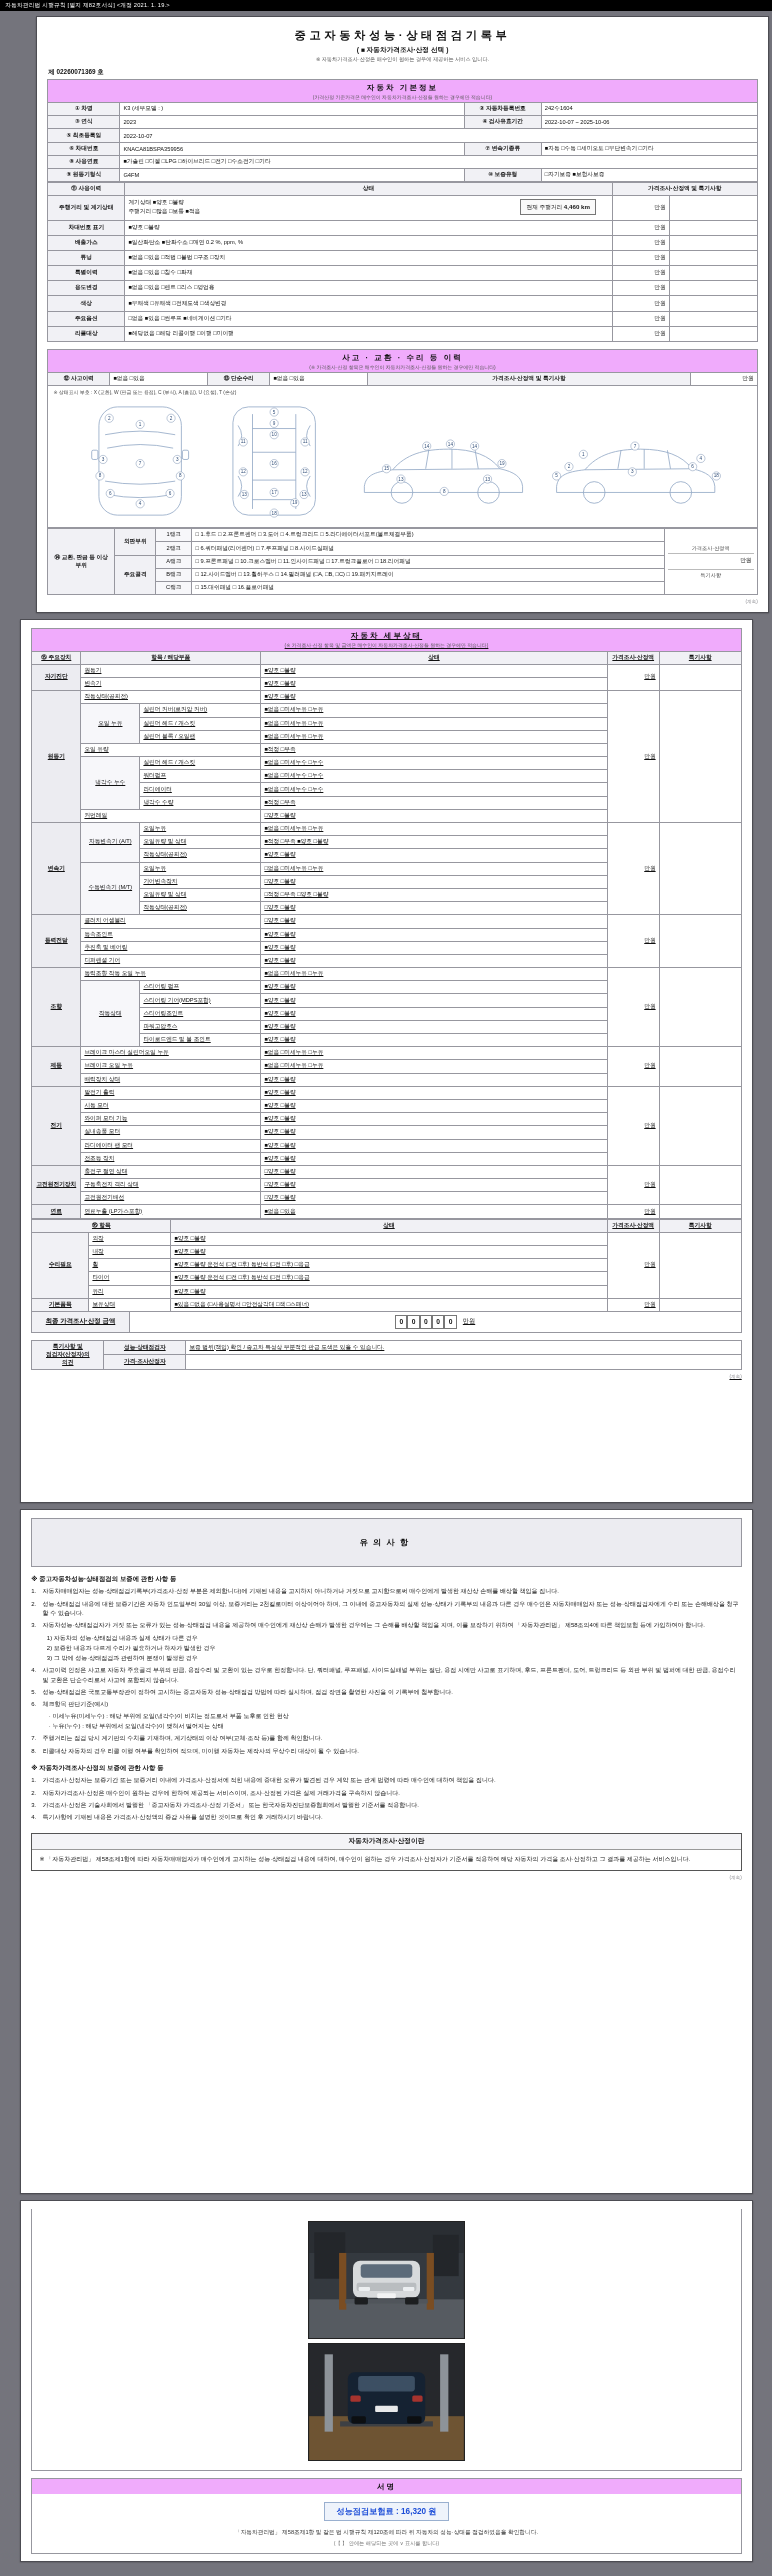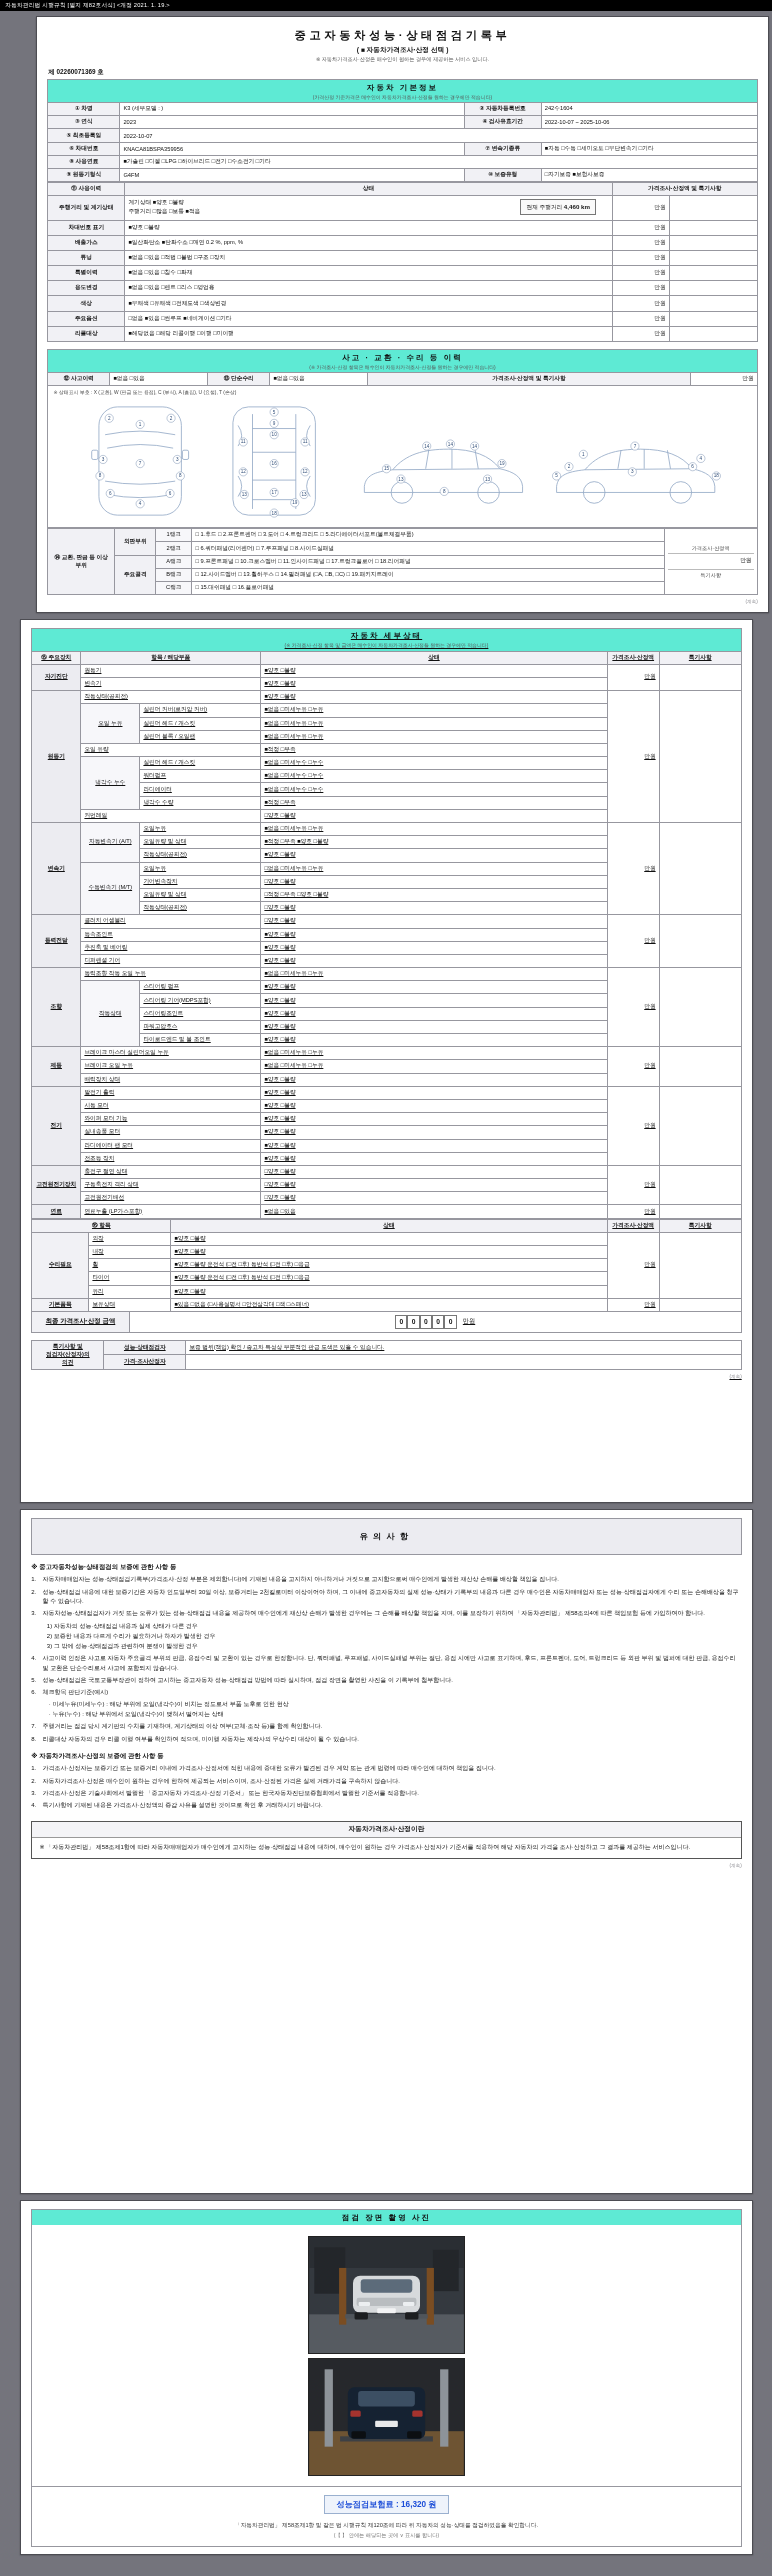--- a/index.html
+++ b/index.html
@@ -16,21 +16,21 @@
   #page1{min-height:564px;margin-left:36px;}
   #page2{min-height:884px;text-decoration:underline;}
   #page3{min-height:685px;}
   #page4{min-height:330px;}
 
   .doc-title{text-align:center;font-size:11.3px;font-weight:bold;letter-spacing:3.6px;margin-top:3.1px;}
   .doc-sub{text-align:center;font-size:6.7px;font-weight:bold;margin-top:2.1px;}
   .doc-note{text-align:center;font-size:5.2px;color:#555;margin-top:1.5px;}
   .doc-no{font-size:6.4px;font-weight:bold;margin:5.2px 0 2.1px 1px;}
 
-  .sec-head{border:0.5px solid #97979f;border-bottom:none;background:#5eead4;text-align:center;padding:2.6px 0 2.1px 0;}
+  .sec-head{border:0.5px solid #97979f;border-bottom:none;background:#f0abfc;text-align:center;padding:2.6px 0 2.1px 0;}
   .sec-head .t{font-size:7.5px;font-weight:bold;letter-spacing:2.1px;}
   .sec-head .n{font-size:4.9px;color:#555;margin-top:1px;}
 
   table.tbl{width:100%;border-collapse:collapse;table-layout:fixed;}
   .tbl th,.tbl td{border:0.5px solid #97979f;font-size:5.7px;padding:2.1px 3.1px;vertical-align:middle;word-break:break-all;}
   .tbl th.lbl{background:#f1f1f5;font-weight:600;text-align:center;}
   .tbl th.hd{background:#f1f1f5;font-weight:600;text-align:center;}
   .tbl td.status{text-align:left;}
   .tbl td.money{text-align:right;color:#222;background:#fff;}
   .tbl td.notecell{background:#fff;}
@@ -58,21 +58,21 @@
   .final-bar .fc{flex:1;display:flex;align-items:center;justify-content:center;gap:2.1px;padding:2.6px 0;}
   .digit{display:inline-block;width:10.3px;height:12.4px;line-height:12.4px;border:0.5px solid #777;text-align:center;
     font-weight:bold;font-size:6.7px;background:#fff;}
   .fp-unit{font-size:6.2px;margin-left:4.1px;}
 
   .op-note{white-space:pre-line;}
 
   .pagefoot{text-align:right;font-size:4.6px;color:#8a8a90;margin-top:4.1px;}
 
   .notice-title{text-align:center;font-weight:bold;font-size:8.2px;letter-spacing:5.2px;border:0.5px solid #97979f;
-    background:#ececf1;padding:12px 0;margin-bottom:7.2px;}
+    background:#ececf1;padding:18px 0;margin-bottom:7.2px;}
   .nt-h2{font-weight:bold;font-size:6.4px;margin:8.2px 0 3.1px 0;}
   .nt-p{display:flex;font-size:6px;line-height:1.6;margin:2.6px 0;}
   .nt-p .num{width:11.3px;flex:none;}
   .nt-p .tx{flex:1;}
   .nt-s1{margin:1px 0 1px 15.5px;font-size:6px;line-height:1.55;}
   .nt-s2{margin:1px 0 1px 17.5px;font-size:6px;line-height:1.55;}
   .nt-box{border:0.8px solid #555;margin-top:10.3px;}
   .nt-box .bt{text-align:center;font-weight:bold;font-size:6.7px;border-bottom:0.5px solid #999;background:#f4f4f7;padding:3.1px;}
   .nt-box .bx{padding:5.2px 7.2px;font-size:6px;line-height:1.65;}
 
@@ -796,23 +796,20 @@
       </div>
     </div>
   <div class="nt-box">
     <div class="bt">자동차가격조사·산정이란</div>
     <div class="bx">※ 「자동차관리법」 제58조제1항에 따라 자동차매매업자가 매수인에게 고지하는 성능·상태점검 내용에 대하여, 매수인이 원하는 경우 가격조사·산정자가 기준서를 적용하여 해당 자동차의 가격을 조사·산정하고 그 결과를 제공하는 서비스입니다.</div>
   </div>
   <div class="pagefoot">(계속)</div>
 </div>
 
 <div class="page" id="page4">
-  <div class="sec-head">
-    <div class="t">점검 장면 촬영 사진</div>
-  </div>
   <div class="photos-wrap">
     <svg class="photo" viewBox="0 0 300 225">
       <rect width="300" height="225" fill="#34393f"></rect>
       <rect width="300" height="60" fill="#2a2e33"></rect>
       <rect y="150" width="300" height="75" fill="#565b61"></rect>
       <rect x="10" y="20" width="60" height="90" fill="#23262a"></rect>
       <rect x="240" y="25" width="50" height="80" fill="#23262a"></rect>
       <rect x="58" y="60" width="14" height="110" fill="#7a4d22"></rect>
       <rect x="228" y="60" width="14" height="110" fill="#7a4d22"></rect>
       <rect x="70" y="150" width="160" height="8" fill="#50555b"></rect>
@@ -834,20 +831,23 @@
       <rect x="75" y="55" width="150" height="100" rx="12" fill="#152232"></rect>
       <rect x="95" y="62" width="110" height="30" rx="6" fill="#3c4f63"></rect>
       <rect x="80" y="100" width="20" height="12" rx="3" fill="#a5332e"></rect>
       <rect x="200" y="100" width="20" height="12" rx="3" fill="#a5332e"></rect>
       <rect x="128" y="120" width="44" height="12" rx="2" fill="#e8e9ea"></rect>
       <rect x="82" y="140" width="28" height="14" rx="3" fill="#0c0f12"></rect>
       <rect x="190" y="140" width="28" height="14" rx="3" fill="#0c0f12"></rect>
     </svg>
   </div>
 
+  <div class="sec-head mt">
+    <div class="t">서명</div>
+  </div>
   <div class="sign-box">
     <div class="ins-line">
       <span>성능점검보험료 :</span>
       <span>16,320 원</span>
     </div>
     <div class="sign-l1">「자동차관리법」 제58조제1항 및 같은 법 시행규칙 제120조에 따라 위 자동차의 성능·상태를 점검하였음을 확인합니다.</div>
     <div class="sign-l2">(【 】 안에는 해당되는 곳에 ∨ 표시를 합니다)</div>
   </div>
 </div>
 

